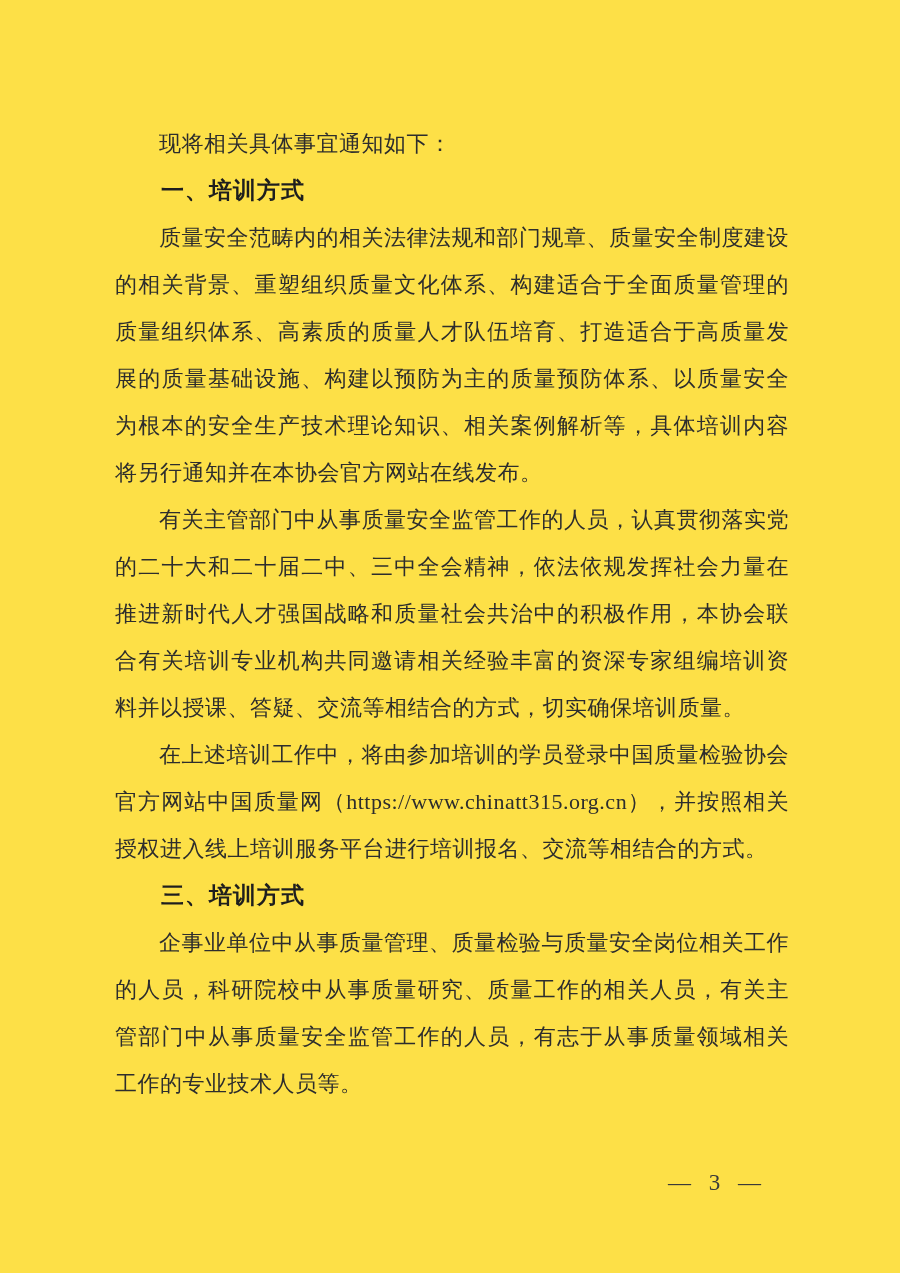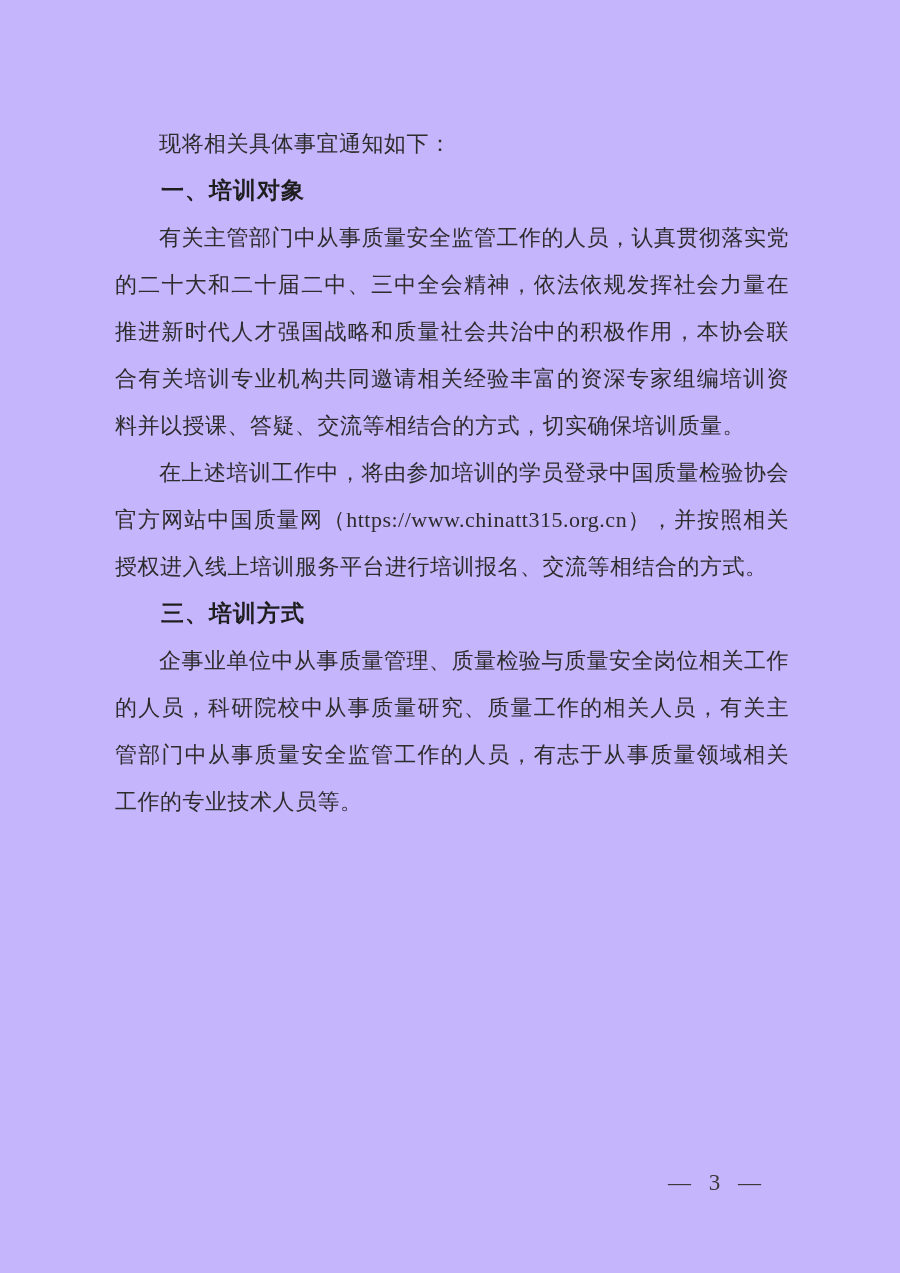--- a/index.html
+++ b/index.html
@@ -5,21 +5,21 @@
   html, body {
     margin: 0;
     padding: 0;
     background: #e8e8e8;
   }
   .page {
     position: relative;
     width: 900px;
     height: 1273px;
     margin: 0 auto;
-    background: #c4b5fd;
+    background: #fde047;
     overflow: hidden;
     font-family: "Liberation Serif", "DejaVu Serif", serif;
     color: #2d2d2d;
   }
   .content {
     position: absolute;
     left: 115px;
     top: 120px;
     width: 674px;
   }
@@ -55,22 +55,23 @@
   }
 </style>
 </head>
 <body>
 
 <div class="page">
   <div class="content">
 
     <p class="para">现将相关具体事宜通知如下：</p>
 
-    <h3 class="heading">一、培训对象</h3>
+    <h3 class="heading">一、培训方式</h3>
 
+    <p class="para">质量安全范畴内的相关法律法规和部门规章、质量安全制度建设的相关背景、重塑组织质量文化体系、构建适合于全面质量管理的质量组织体系、高素质的质量人才队伍培育、打造适合于高质量发展的质量基础设施、构建以预防为主的质量预防体系、以质量安全为根本的安全生产技术理论知识、相关案例解析等，具体培训内容将另行通知并在本协会官方网站在线发布。</p>
 
 
     <p class="para">有关主管部门中从事质量安全监管工作的人员，认真贯彻落实党的二十大和二十届二中、三中全会精神，依法依规发挥社会力量在推进新时代人才强国战略和质量社会共治中的积极作用，本协会联合有关培训专业机构共同邀请相关经验丰富的资深专家组编培训资料并以授课、答疑、交流等相结合的方式，切实确保培训质量。</p>
 
     <p class="para">在上述培训工作中，将由参加培训的学员登录中国质量检验协会官方网站中国质量网（https://www.chinatt315.org.cn），并按照相关授权进入线上培训服务平台进行培训报名、交流等相结合的方式。</p>
 
     <h3 class="heading">三、培训方式</h3>
 
     <p class="para">企事业单位中从事质量管理、质量检验与质量安全岗位相关工作的人员，科研院校中从事质量研究、质量工作的相关人员，有关主管部门中从事质量安全监管工作的人员，有志于从事质量领域相关工作的专业技术人员等。</p>
 

